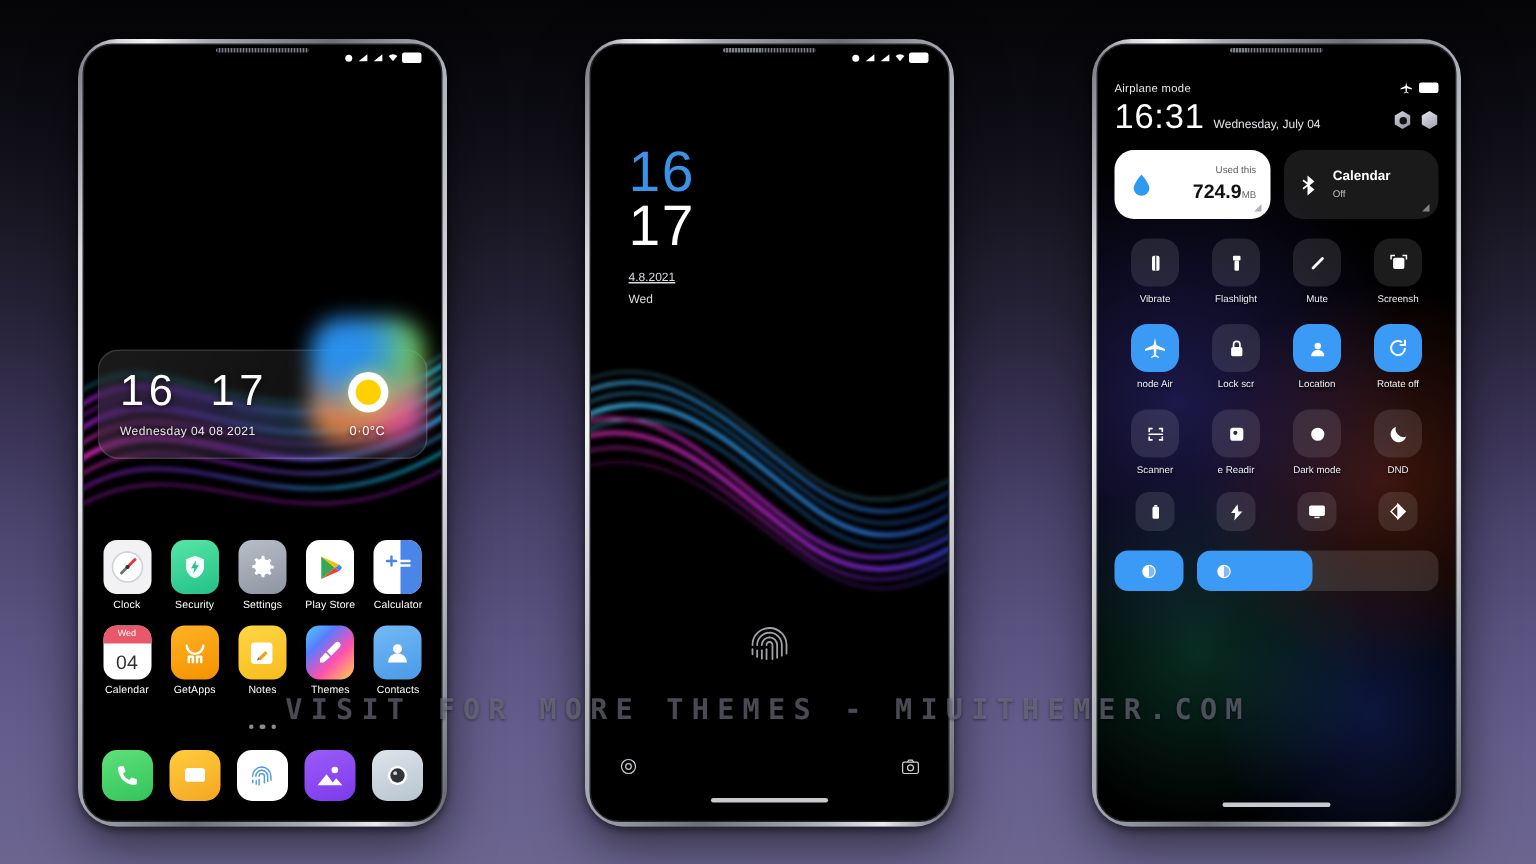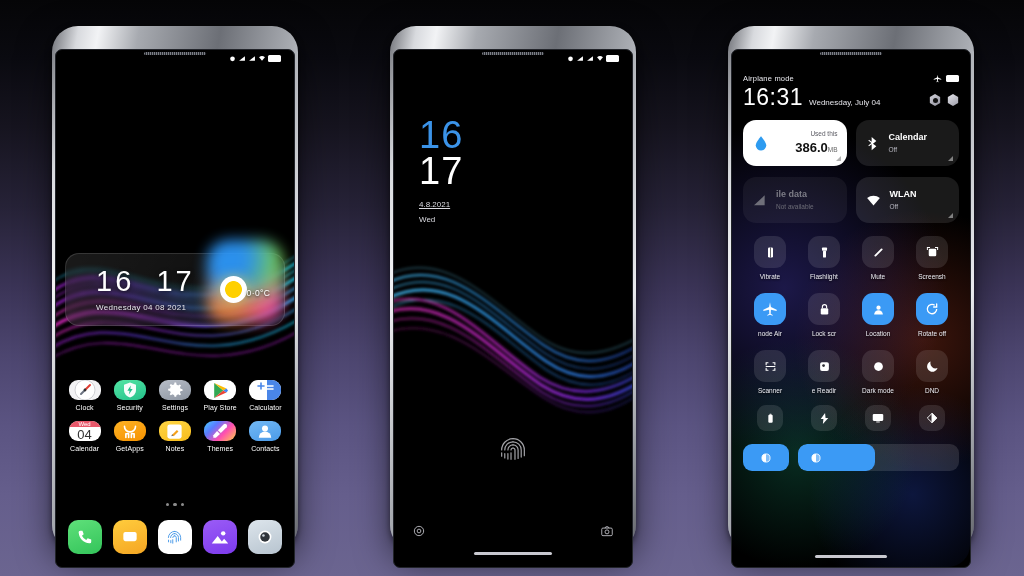--- a/index.html
+++ b/index.html
@@ -20,25 +20,24 @@
     border-radius: 26px;
     background: linear-gradient(100deg,#6e7076 0%,#d8dade 8%,#f2f3f5 14%,
                 #a7aab0 26%, #6c6f76 50%, #a9acb2 72%, #e9eaee 86%,
                 #9a9da3 94%, #5e6066 100%);
     padding: 3px;
     box-shadow: 0 12px 34px rgba(0,0,0,.55), 0 2px 6px rgba(0,0,0,.5);
   }
   .phone-inner {
     position: relative;
     width: 100%; height: 100%;
-    border-radius: 7px;
+    border-radius: 20px;
     background: #000;
     overflow: hidden;
     border: 1px solid #22242a;
-    margin-top: 20px;
   }
   .screen {
     position: absolute; inset: 0;
     border-radius: 22px;
     background: #000;
     overflow: hidden;
   }
   .grille {
     position: absolute; top: 2px; left: 50%; transform: translateX(-50%);
     width: 62px; height: 3px; border-radius: 2px;
@@ -64,31 +63,31 @@
   
   .widget {
     position: absolute;
     left: 9px; right: 9px; top: 203px; height: 73px;
     border-radius: 14px;
     background: linear-gradient(120deg, rgba(255,255,255,.10), rgba(255,255,255,.045));
     border: 1px solid rgba(255,255,255,.14);
     backdrop-filter: blur(2px);
     display: flex; align-items: center; z-index: 12;
   }
-  .w-left { flex: 1; padding-left: 30px; }
+  .w-left { flex: 1; padding-left: 14px; }
   .w-time {
     color: #fff; font-size: 29px; font-weight: 300; letter-spacing: 3px;
     line-height: 1; text-shadow: 0 1px 4px rgba(0,0,0,.6);
   }
   .w-date {
     color: #e8e8ee; font-size: 8px; margin-top: 7px; letter-spacing: .3px;
     text-shadow: 0 1px 3px rgba(0,0,0,.7);
   }
   .w-right {
-    width: 78px; display: flex; flex-direction: row;
+    width: 78px; display: flex; flex-direction: column;
     align-items: center; justify-content: center; position: relative;
   }
   .blob {
     position: absolute; top: -36px; left: 50%; transform: translateX(-50%);
     width: 76px; height: 84px; z-index: -1;
     filter: blur(7px); opacity: .92;
     background:
       radial-gradient(circle at 28% 22%, #2e9bff 0 22%, transparent 60%),
       radial-gradient(circle at 70% 20%, #7ddc5a 0 22%, transparent 60%),
       radial-gradient(circle at 22% 62%, #ff8a3d 0 24%, transparent 62%),
@@ -106,21 +105,21 @@
     text-shadow: 0 1px 3px rgba(0,0,0,.8);
   }
 
   .appgrid {
     position: absolute; left: 6px; right: 6px; top: 330px;
     display: grid; grid-template-columns: repeat(5, 1fr);
     row-gap: 10px; z-index: 14;
   }
   .app { display: flex; flex-direction: column; align-items: center; }
   .app-ico {
-    width: 32px; height: 20px; border-radius: 9px;
+    width: 32px; height: 36px; border-radius: 9px;
     display: flex; align-items: center; justify-content: center;
     position: relative; overflow: hidden;
     box-shadow: 0 1px 3px rgba(0,0,0,.5);
   }
   .app-lbl {
     margin-top: 4px; color: #fff; font-size: 7px; letter-spacing: .1px;
     text-shadow: 0 1px 2px rgba(0,0,0,.9); white-space: nowrap;
   }
 
   .dock {
@@ -627,60 +626,38 @@
           </div>
 
           <div class="bigtiles">
             <div class="bigtile on">
               <svg width="18" height="18" viewBox="0 0 24 24" fill="#2e9bf0">
                   <path d="M12 3 C12 3 5 11 5 15 a7 7 0 0014 0 C19 11 12 3 12 3 Z"></path>
                 </svg>
               <div class="bt-txt" style="margin-left:auto;text-align:right;">
                 <div class="bt-t1">Used this</div>
                 <div class="bt-t2">
-                  <span>386.0</span><span style="font-size:6.5px;color:#666;font-weight:normal;">MB</span>
+                  <span>724.9</span><span style="font-size:6.5px;color:#666;font-weight:normal;">MB</span>
                 </div>
               </div>
               <span class="bt-corner"></span>
             </div>
 
             <div class="bigtile off">
               <svg width="16" height="16" viewBox="0 0 24 24" fill="#fff">
                   <path d="M10 3 L17 9 L12 13 L17 17 L10 23 V14 L6 17 L5 15.6 L9.6 12 L5 8.4 L6 7 L10 10 Z"></path>
                 </svg>
               <div class="bt-txt">
                 <div class="bt-t1">Calendar</div>
                 <div class="bt-t2">Off</div>
               </div>
               <span class="bt-corner"></span>
             </div>
           </div>
 
-          <div class="bigtiles">
-            <div class="bigtile disabled">
-              <svg width="16" height="16" viewBox="0 0 24 24" fill="#6f6f79">
-                  <path d="M3 20 L19 5 L19 20 Z"></path>
-                </svg>
-              <div class="bt-txt">
-                <div class="bt-t1">ile data</div>
-                <div class="bt-t2">Not available</div>
-              </div>
-            </div>
-
-            <div class="bigtile off">
-              <svg width="17" height="17" viewBox="0 0 24 24" fill="#fff">
-                  <path d="M12 19 L3 8.5 A14 14 0 0 1 21 8.5 Z"></path>
-                </svg>
-              <div class="bt-txt">
-                <div class="bt-t1">WLAN</div>
-                <div class="bt-t2">Off</div>
-              </div>
-              <span class="bt-corner"></span>
-            </div>
-          </div>
 
           <div class="toggles">
             <div class="tg">
               <div class="tg-ico">
                 <svg width="15" height="15" viewBox="0 0 24 24" fill="#fff">
                     <rect x="8" y="4" width="8" height="16" rx="2"></rect>
                     <rect x="11.4" y="4" width="1.2" height="16" fill="#2a2a30"></rect>
                   </svg>
               </div>
               <div class="tg-lbl">Vibrate</div>
@@ -840,14 +817,15 @@
               </div>
             </div>
           </div>
 
           <div class="cc-homebar"></div>
         </div>
       </div>
     </div>
   </div>
 
+  <div class="watermark">VISIT FOR MORE THEMES - MIUITHEMER.COM</div>
 
 </div>
 
 </body></html>

